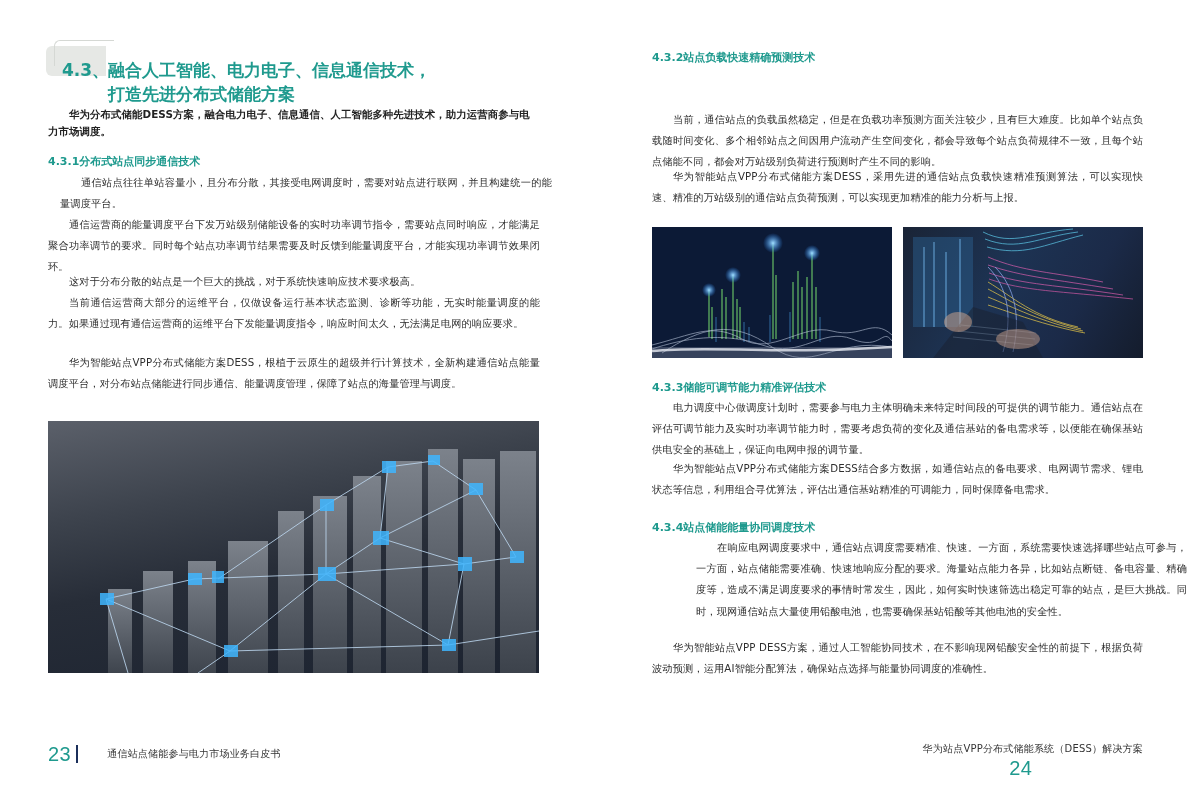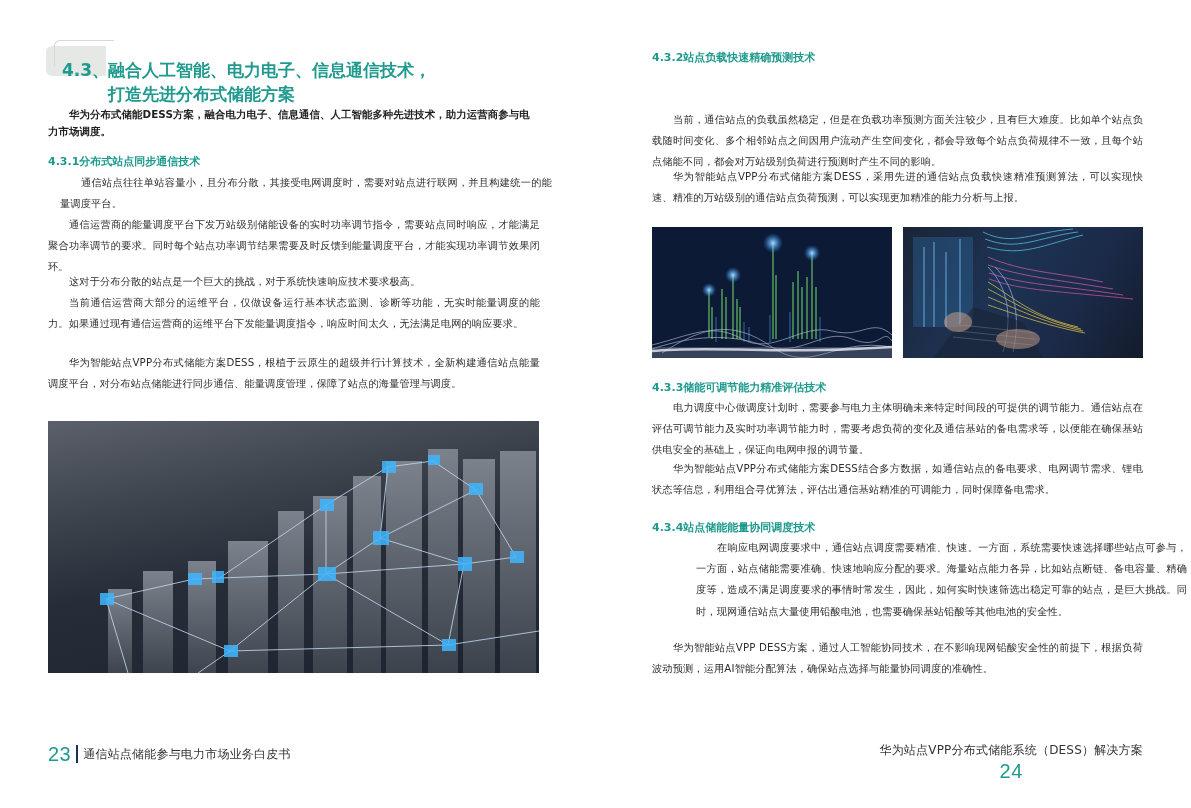--- a/index.html
+++ b/index.html
@@ -32,21 +32,21 @@
 
   .img-chart { left: 652px; top: 227px; width: 240px; height: 131px; background: #0c1a36; }
   .img-data { left: 903px; top: 227px; width: 240px; height: 131px;
     background: linear-gradient(120deg, #1a2436 0%, #1d3353 40%, #1b2a48 70%, #141c2c 100%); }
 
   
   .footer-left { position: absolute; left: 48px; top: 742px; height: 24px; display: flex; align-items: center; }
   .footer-right { position: absolute; right: 48px; top: 742px; height: 24px; display: flex; align-items: center; flex-direction: column; }
   .page-num { font-size: 20px; color: #1f9a8e; font-family: "Liberation Sans", sans-serif; letter-spacing: 0.5px; line-height: 24px; }
   .footer-bar { width: 2px; height: 18px; background: #1b2f5a; margin: 0 5px; }
-  .footer-text { font-size: 12px; color: #333; letter-spacing: 0.2px; }
+  .footer-text { font-size: 10px; color: #333; letter-spacing: 0.2px; margin-left: 24px; }
 </style>
 </head>
 <body>
 
 <div class="page page-left">
 
   <div class="section-title-wrap">
     <div class="title-tab-bg"></div>
     <div class="title-tab-outline"></div>
     <div class="section-title">

